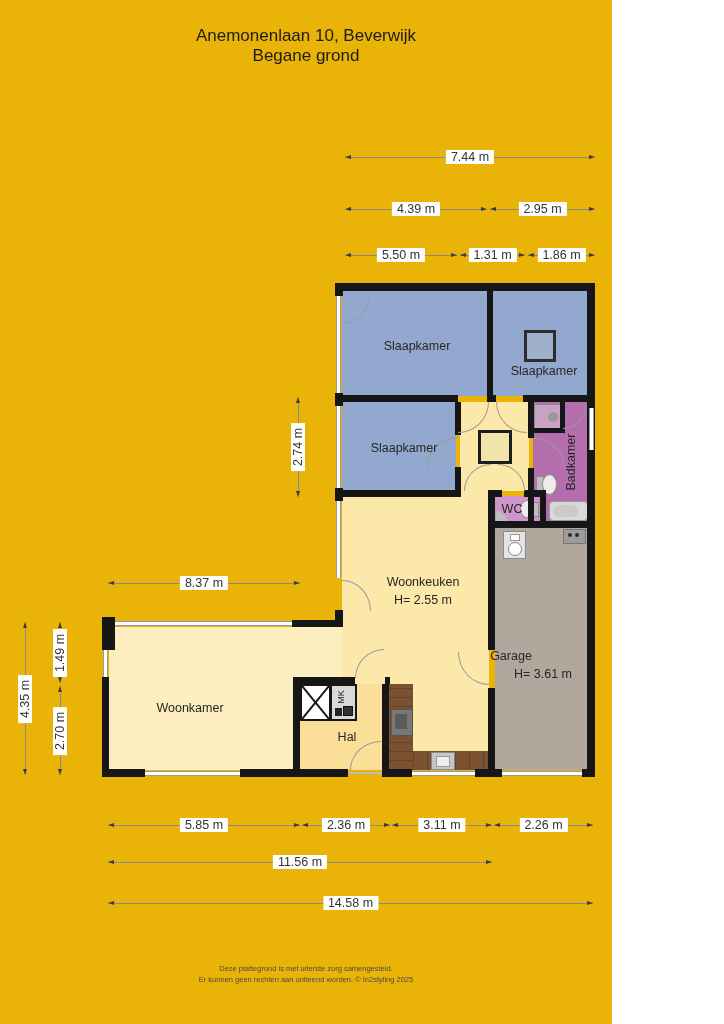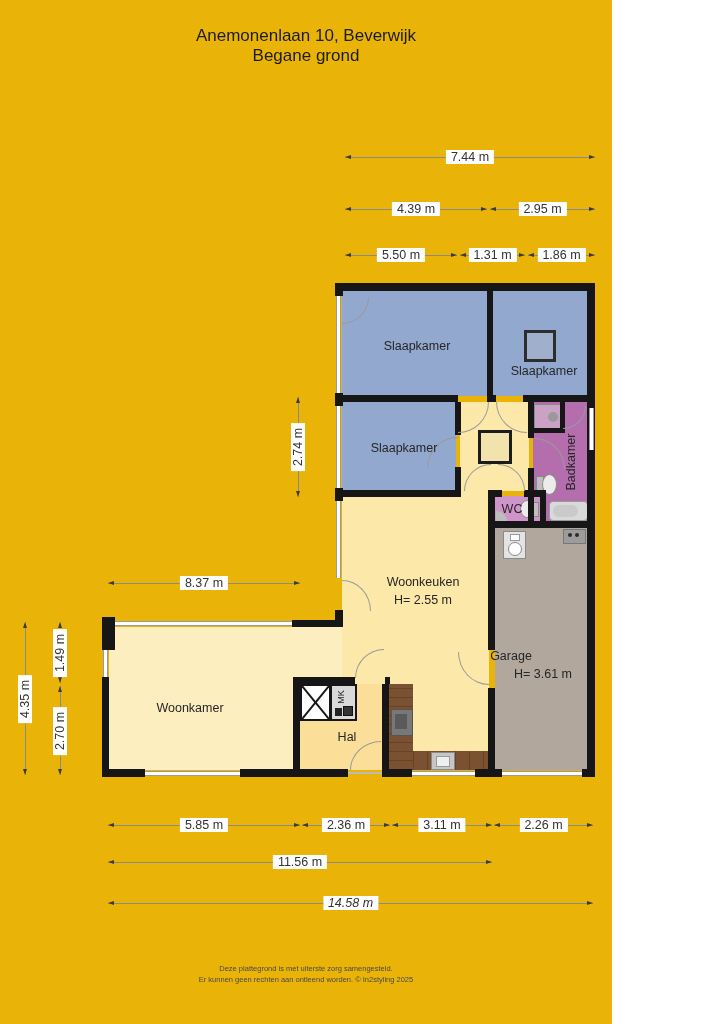--- a/index.html
+++ b/index.html
@@ -319,21 +319,21 @@
       <span class="ah-l"></span>
       <span class="ah-r"></span>
     <span class="dtxt">2.26 m</span>
   </div>
   <div class="dimh" style="left:108px;top:854px;width:384px;height:16px;">
     <span class="line"></span>
       <span class="ah-l"></span>
       <span class="ah-r"></span>
     <span class="dtxt">11.56 m</span>
   </div>
-  <div class="dimh" style="left:108px;top:895px;width:485px;height:16px;font-style:italic;">
+  <div class="dimh" style="left:108px;top:895px;width:485px;height:16px;">
     <span class="line"></span>
       <span class="ah-l"></span>
       <span class="ah-r"></span>
     <span class="dtxt">14.58 m</span>
   </div>
 
   <div class="footer" style="top:963px;">
     <div>Deze plattegrond is met uiterste zorg samengesteld.</div>
     <div>Er kunnen geen rechten aan ontleend worden. © In2styling 2025</div>
   </div>

